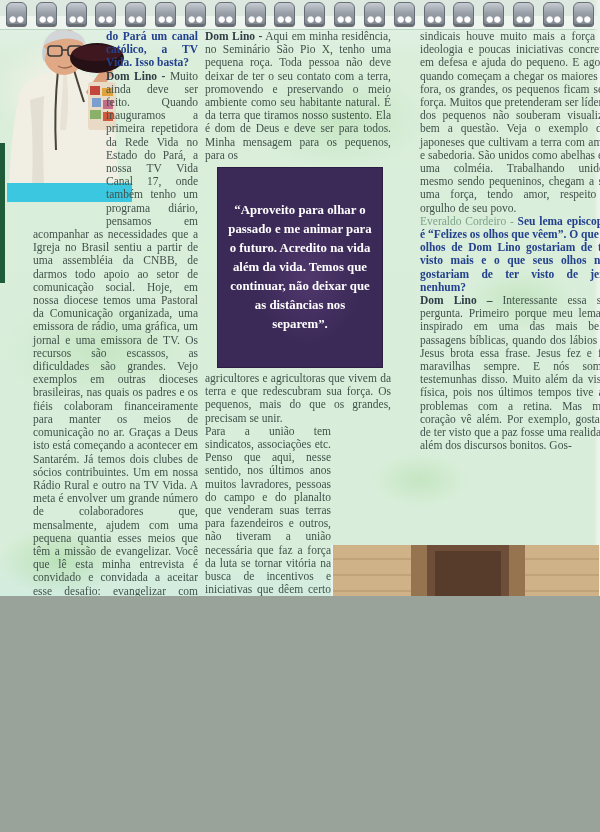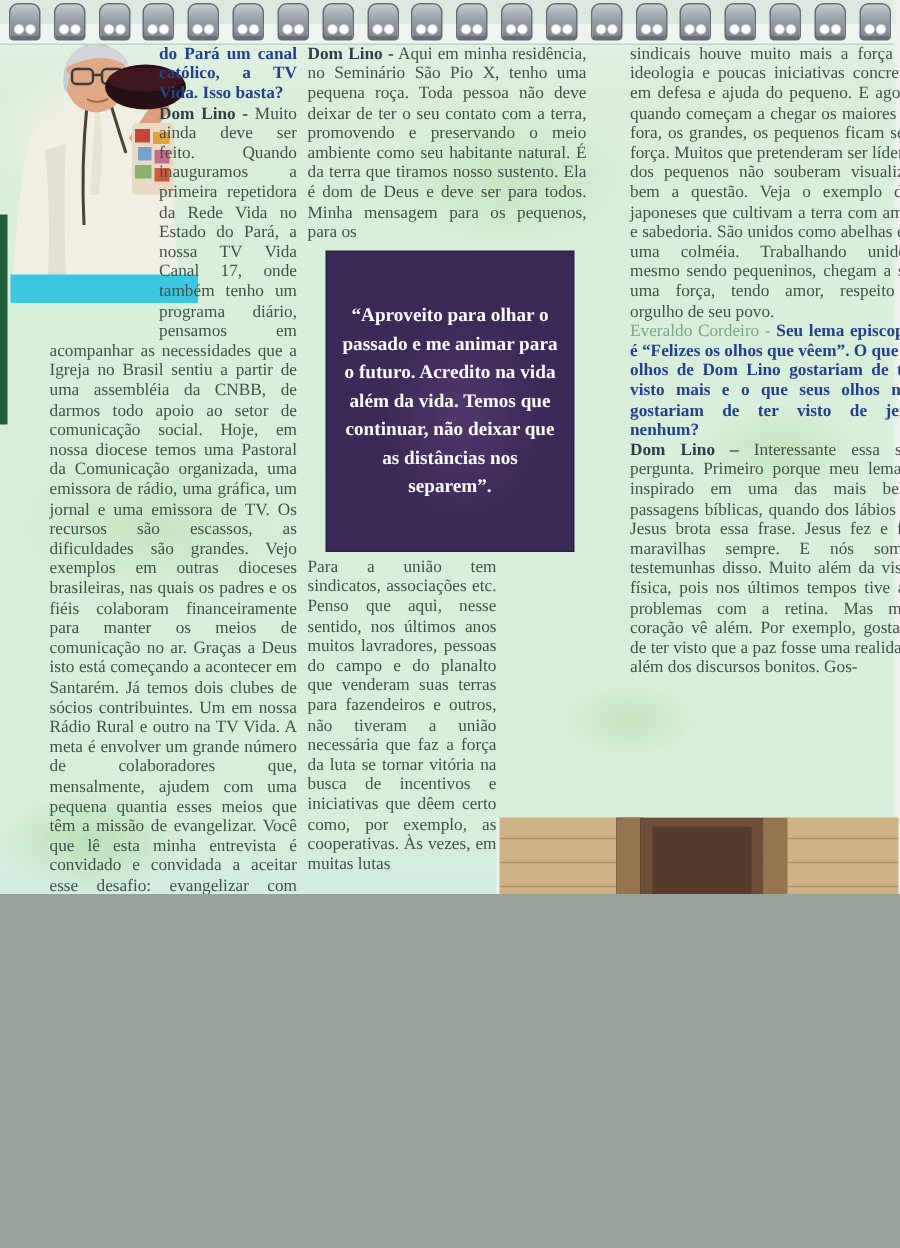--- a/index.html
+++ b/index.html
@@ -127,20 +127,21 @@
 
   <div class="col" id="col1">
     <div class="photo-spacer"></div>
     <p class="blue">do Pará um canal católico, a TV Vida. Isso basta?</p>
     <p><span class="speaker">Dom Lino -</span> <span>Muito ainda deve ser feito. Quando inauguramos a primeira repetidora da Rede Vida no Estado do Pará, a nossa TV Vida Canal 17, onde também tenho um programa diário, pensamos em acompanhar as necessidades que a Igreja no Brasil sentiu a partir de uma assembléia da CNBB, de darmos todo apoio ao setor de comunicação social. Hoje, em nossa diocese temos uma Pastoral da Comunicação organizada, uma emissora de rádio, uma gráfica, um jornal e uma emissora de TV. Os recursos são escassos, as dificuldades são grandes. Vejo exemplos em outras dioceses brasileiras, nas quais os padres e os fiéis colaboram financeiramente para manter os meios de comunicação no ar. Graças a Deus isto está começando a acontecer em Santarém. Já temos dois clubes de sócios contribuintes. Um em nossa Rádio Rural e outro na TV Vida. A meta é envolver um grande número de colaboradores que, mensalmente, ajudem com uma pequena quantia esses meios que têm a missão de evangelizar. Você que lê esta minha entrevista é convidado e convidada a aceitar esse desafio: evangelizar com nossos meios de comunicação. É uma das muitas maneiras de promovermos a comunhão na participação, integrados à Igreja Diocesana em nosso regional e nacional com a CNBB e com a Santa Sé, a começar com o Bispo e seus colaboradores mais próximos, os presbíteros, acreditando no protagonismo dos leigos.</span></p>
   </div>
 
   <div class="col" id="col2">
     <p><span class="speaker">Dom Lino -</span> <span>Aqui em minha residência, no Seminário São Pio X, tenho uma pequena roça. Toda pessoa não deve deixar de ter o seu contato com a terra, promovendo e preservando o meio ambiente como seu habitante natural. É da terra que tiramos nosso sustento. Ela é dom de Deus e deve ser para todos. Minha mensagem para os pequenos, para os</span></p>
     <div class="quote-box"><span>“Aproveito para olhar o passado e me animar para o futuro. Acredito na vida além da vida. Temos que continuar, não deixar que as distâncias nos separem”.</span></div>
+    <p>agricultores e agricultoras que vivem da terra e que redescubram sua força. Os pequenos, mais do que os grandes, precisam se unir.</p>
     <div class="narrow">
       <p>Para a união tem sindicatos, associações etc. Penso que aqui, nesse sentido, nos últimos anos muitos lavradores, pessoas do campo e do planalto que venderam suas terras para fazendeiros e outros, não tiveram a união necessária que faz a força da luta se tornar vitória na busca de incentivos e iniciativas que dêem certo como, por exemplo, as cooperativas. Às vezes, em muitas lutas</p>
     </div>
   </div>
 
   <div class="col" id="col3">
     <p>sindicais houve muito mais a força da ideologia e poucas iniciativas concretas em defesa e ajuda do pequeno. E agora, quando começam a chegar os maiores de fora, os grandes, os pequenos ficam sem força. Muitos que pretenderam ser líderes dos pequenos não souberam visualizar bem a questão. Veja o exemplo dos japoneses que cultivam a terra com amor e sabedoria. São unidos como abelhas em uma colméia. Trabalhando unidos, mesmo sendo pequeninos, chegam a ser uma força, tendo amor, respeito e orgulho de seu povo.</p>
     <p><span class="green">Everaldo Cordeiro -</span> <span class="blue">Seu lema episcopal é “Felizes os olhos que vêem”. O que os olhos de Dom Lino gostariam de ter visto mais e o que seus olhos não gostariam de ter visto de jeito nenhum?</span></p>
     <p><span class="speaker">Dom Lino –</span> <span>Interessante essa sua pergunta. Primeiro porque meu lema é inspirado em uma das mais belas passagens bíblicas, quando dos lábios de Jesus brota essa frase. Jesus fez e faz maravilhas sempre. E nós somos testemunhas disso. Muito além da visão física, pois nos últimos tempos tive até problemas com a retina. Mas meu coração vê além. Por exemplo, gostaria de ter visto que a paz fosse uma realidade além dos discursos bonitos. Gos-</span></p>
   </div>

